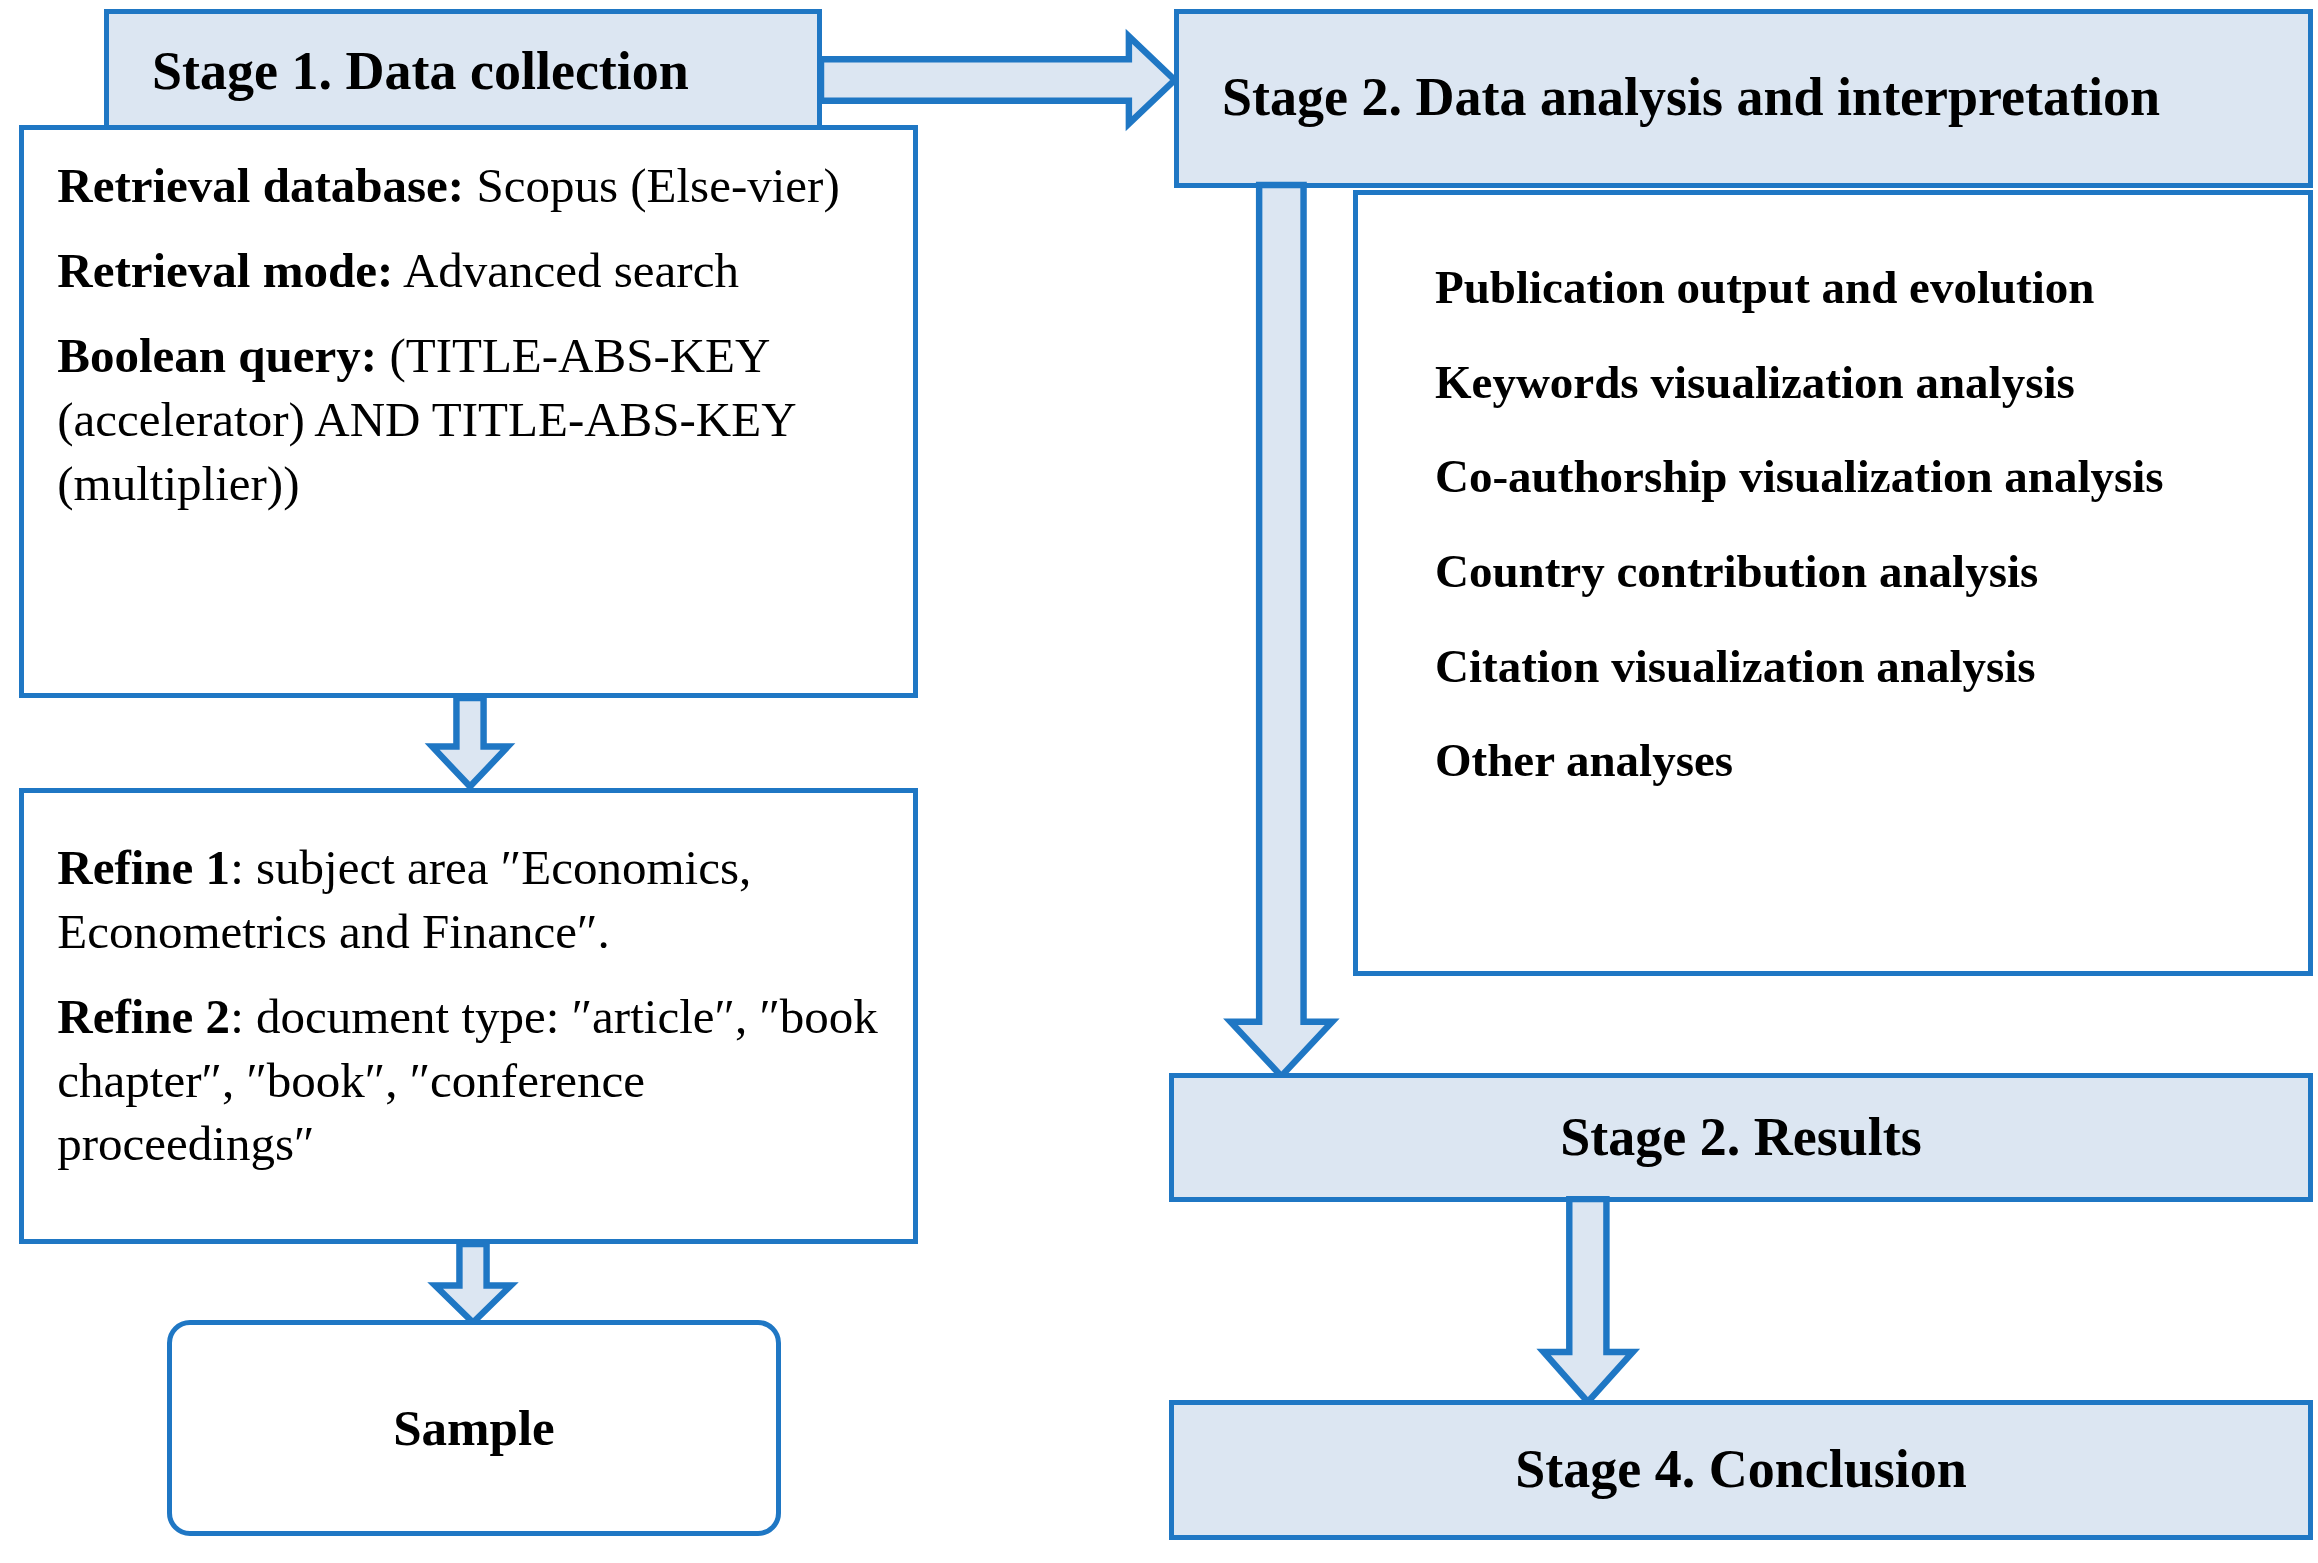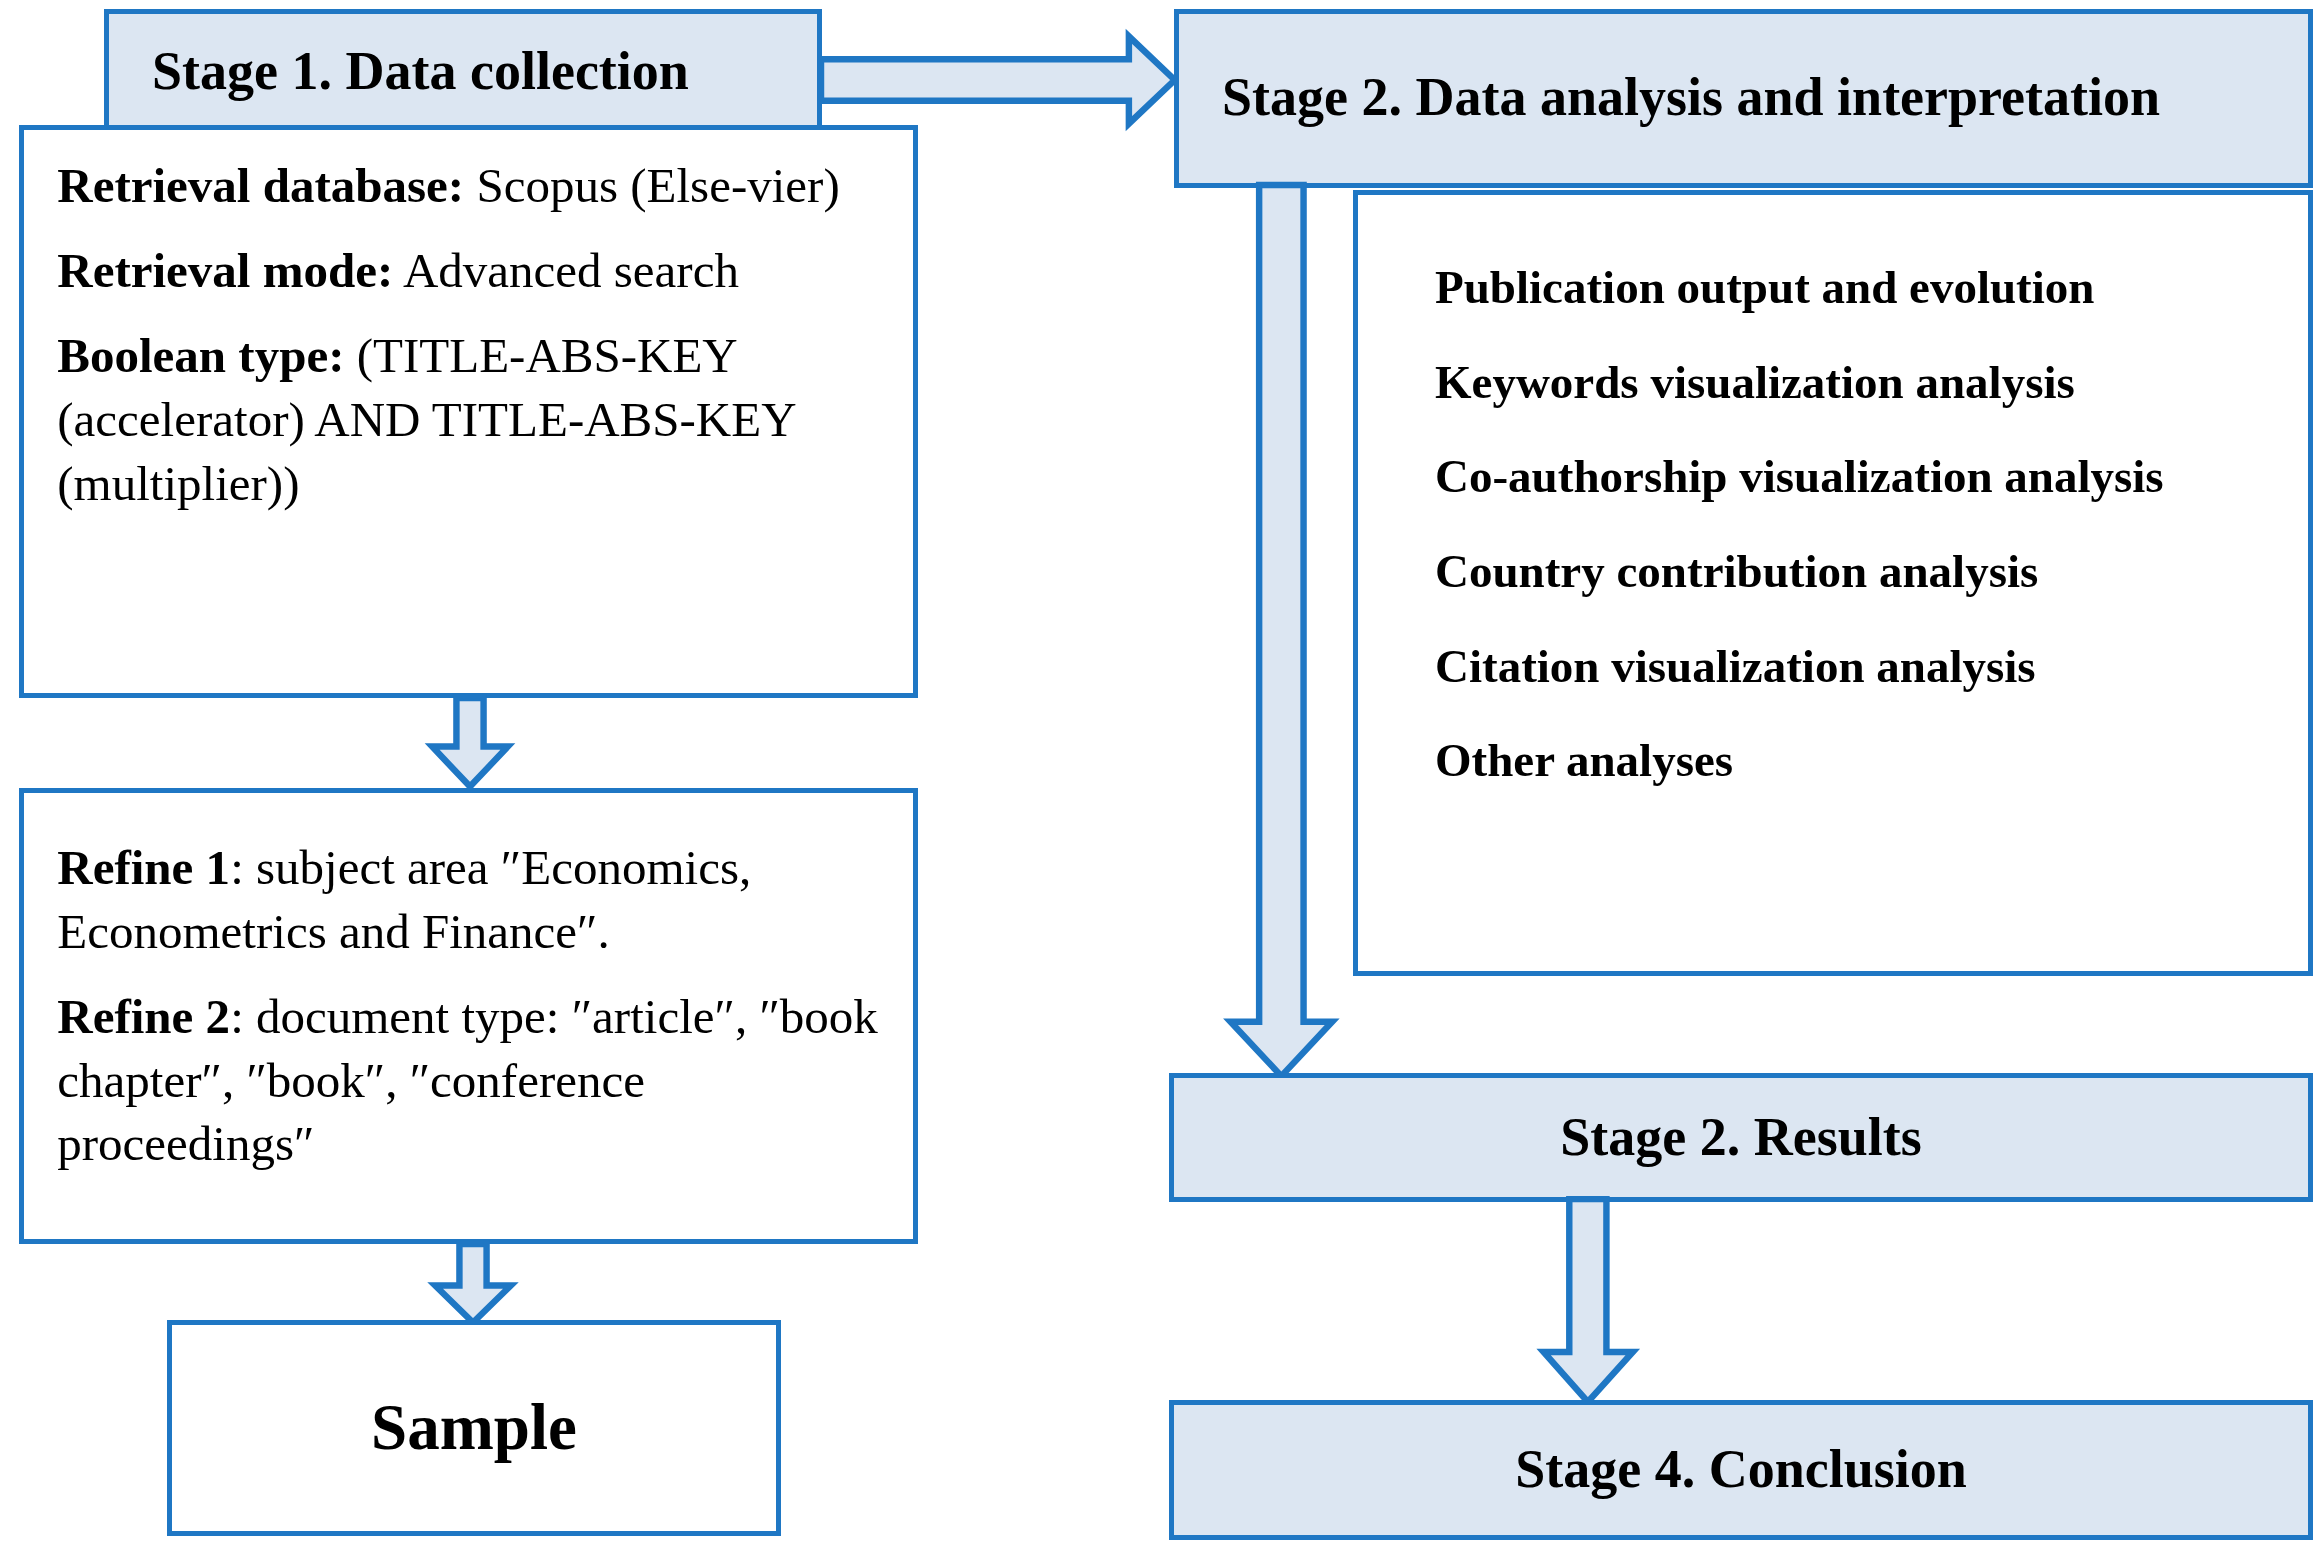--- a/index.html
+++ b/index.html
@@ -10,41 +10,41 @@
   .plain{background:#ffffff;border:5px solid #1f77c4;}
   .hdr{display:flex;align-items:center;justify-content:center;
        font-weight:bold;font-size:54px;line-height:1.1;letter-spacing:0px;}
   .hdr-left{justify-content:flex-start;padding-left:43px;}
   .body-text{padding:24px 33px 0 33px;font-size:49px;line-height:1.30;}
   .body-text p{margin:0 0 21.5px 0;}
   .body-text b{font-weight:bold;}
   .alist{padding:66px 0 0 77px;font-size:47px;line-height:1.12;font-weight:bold;}
   .alist .ai{margin-bottom:42px;}
   .sample{display:flex;flex-direction:column;align-items:center;justify-content:center;
-          font-size:65px;line-height:1.35;text-align:left;}
+          font-size:51px;line-height:1.35;text-align:left;border-radius:23px;}
   .sample .s1{font-weight:bold;}
   .arrow{position:absolute;}
   .arrow svg{display:block;overflow:visible;}
 </style>
 </head>
 <body>
 
 <div class="box filled hdr hdr-left" style="left:104px;top:8.6px;width:718px;height:127px;">
   <span>Stage 1. Data collection</span>
 </div>
 
 <div class="box plain body-text" style="left:19.3px;top:125px;width:899px;height:573px;">
   <p>
     <b>Retrieval database:</b><span> Scopus (Else-­vier)</span>
   </p>
   <p>
     <b>Retrieval mode:</b><span> Advanced search</span>
   </p>
   <p>
-    <b>Boolean type:</b><span> (TITLE-ABS-KEY (accelerator) AND TITLE-ABS-KEY (multiplier))</span>
+    <b>Boolean query:</b><span> (TITLE-ABS-KEY (accelerator) AND TITLE-ABS-KEY (multiplier))</span>
   </p>
 </div>
 
 <div class="arrow" style="left:427px;top:698px;width:86px;height:90px;">
   <svg width="86" height="90" viewBox="0 0 120 126">
     <polygon points="41,0 79,0 79,68 113,68 60,124 7,68 41,68" fill="#dce6f2" stroke="#1f77c4" stroke-width="9" stroke-linejoin="miter"></polygon>
   </svg>
 </div>
 
 <div class="box plain body-text" style="left:19.3px;top:788px;width:899px;height:456px;padding-top:43px;">

